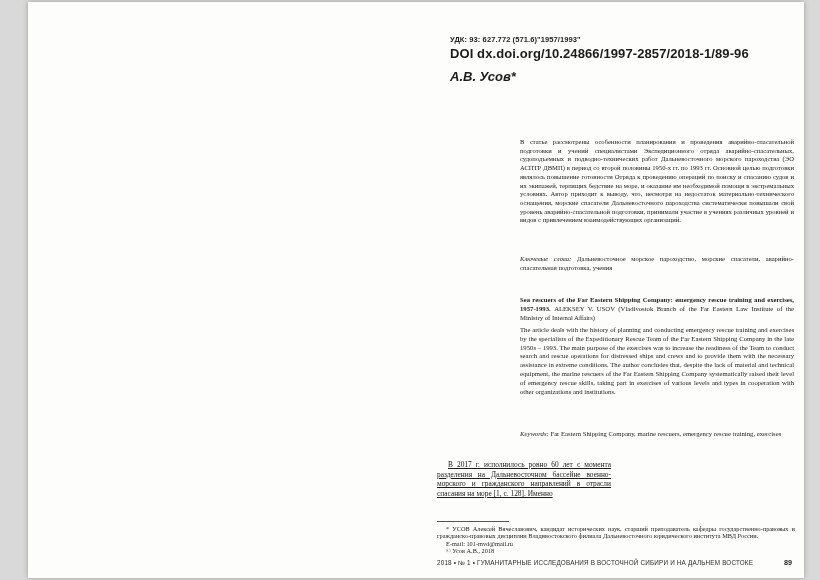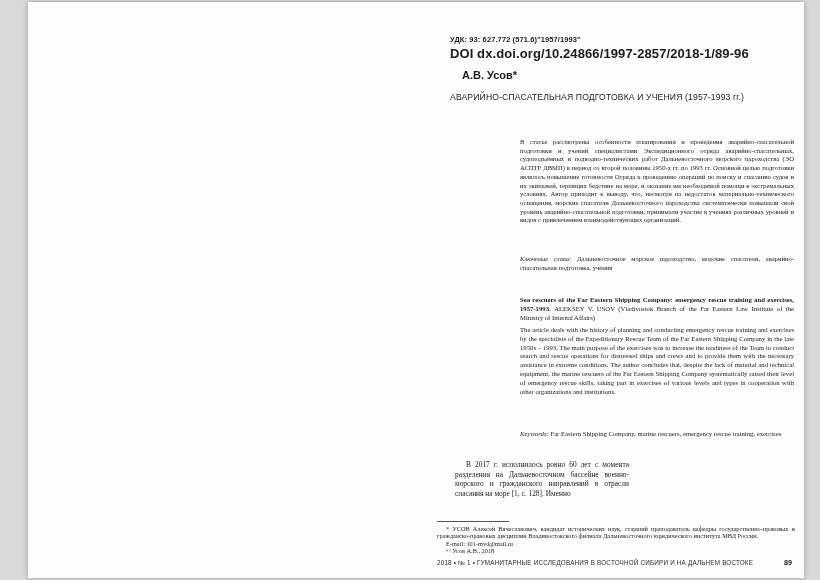--- a/index.html
+++ b/index.html
@@ -16,56 +16,55 @@
     left: 28px; top: 2px;
     width: 776px; height: 576px;
     background: #fdfdfc;
     box-shadow: 0 0 5px rgba(0,0,0,0.28);
   }
   .abs { position: absolute; }
   .sans { font-family: "Liberation Sans", sans-serif; }
 
   .udk    { left: 422px; top: 33px;  font-size: 7.5px; font-weight: bold; letter-spacing: .1px; }
   .doi    { left: 422px; top: 44px;  font-size: 13px; font-weight: bold; letter-spacing: .1px; }
-  .author { left: 434px; top: 67px;  font-size: 11px; font-weight: bold; }
+  .author { left: 422px; top: 67px;  font-size: 13px; font-weight: bold; font-style: italic; }
   .title  { left: 422px; top: 89px;  font-size: 8.6px; line-height: 12px; letter-spacing: .15px; width: 350px; }
 
   .block  { left: 492px; width: 274px; text-align: justify; }
   .abs-ru { top: 136px; font-size: 6.6px; line-height: 8.7px; }
   .kw-ru  { top: 253px; font-size: 6.6px; line-height: 8.7px; }
   .en-head{ top: 294px; font-size: 6.7px; line-height: 8.8px; }
   .abs-en { top: 324px; font-size: 6.7px; line-height: 8.8px; }
   .kw-en  { top: 428px; font-size: 6.7px; line-height: 8.8px; }
 
   .ital { font-style: italic; }
   .bold { font-weight: bold; }
 
   .bodycol { top: 458px; width: 174px; font-size: 7.4px; line-height: 9.6px; text-align: justify; }
-  .col1 { left: 427px; text-indent: 11px; }
+  .col1 { left: 409px; text-indent: 11px; text-decoration: underline; }
   .col2 { left: 593px; }
 
   .fn-rule { left: 409px; top: 519px; width: 72px; border-top: 0.8px solid #555; height: 0; }
   .footnote { left: 409px; top: 523px; width: 358px; font-size: 6.3px; line-height: 7.4px; text-align: justify; }
   .footnote .fn-p { text-indent: 9px; }
   .footnote .fn-l { text-indent: 9px; }
 
   .footer-left { left: 409px; top: 557px; font-size: 6.3px; letter-spacing: .2px; color: #2a2a2a; }
   .footer-page { left: 756px; top: 556px; font-size: 7.2px; font-weight: bold; }
 </style>
 </head>
 <body>
 
 <div class="page">
 
   <div class="abs udk sans">УДК: 93: 627.772 (571.6)"1957/1993"</div>
   <div class="abs doi sans">DOI dx.doi.org/10.24866/1997-2857/2018-1/89-96</div>
   <div class="abs author sans">А.В. Усов*</div>
 
   <div class="abs title sans">
-    <div>АВАРИЙНО-СПАСАТЕЛЬНАЯ ПОДГОТОВКА И УЧЕНИЯ (1957-1993 гг.)</div>
   </div>
 
   <div class="abs block abs-ru">В статье рассмотрены особенности планирования и проведения аварийно-спасательной подготовки и учений специалистами Экспедиционного отряда аварийно-спасательных, судоподъемных и подводно-технических работ Дальневосточного морского пароходства (ЭО АСПТР ДВМП) в период со второй половины 1950-х гг. по 1993 гг. Основной целью подготовки являлось повышение готовности Отряда к проведению операций по поиску и спасанию судов и их экипажей, терпящих бедствие на море, и оказание им необходимой помощи в экстремальных условиях. Автор приходит к выводу, что, несмотря на недостаток материально-технического оснащения, морские спасатели Дальневосточного пароходства систематически повышали свой уровень аварийно-спасательной подготовки, принимали участие в учениях различных уровней и видов с привлечением взаимодействующих организаций.</div>
 
   <div class="abs block kw-ru">
     <span class="ital">Ключевые слова: </span><span>Дальневосточное морское пароходство, морские спасатели, аварийно-спасательная подготовка, учения</span>
   </div>
 
   <div class="abs block en-head">
     <span class="bold">Sea rescuers of the Far Eastern Shipping Company: emergency rescue training and exercises, 1957-1993. </span><span>ALEKSEY V. USOV (Vladivostok Branch of the Far Eastern Law Institute of the Ministry of Internal Affairs)</span>

